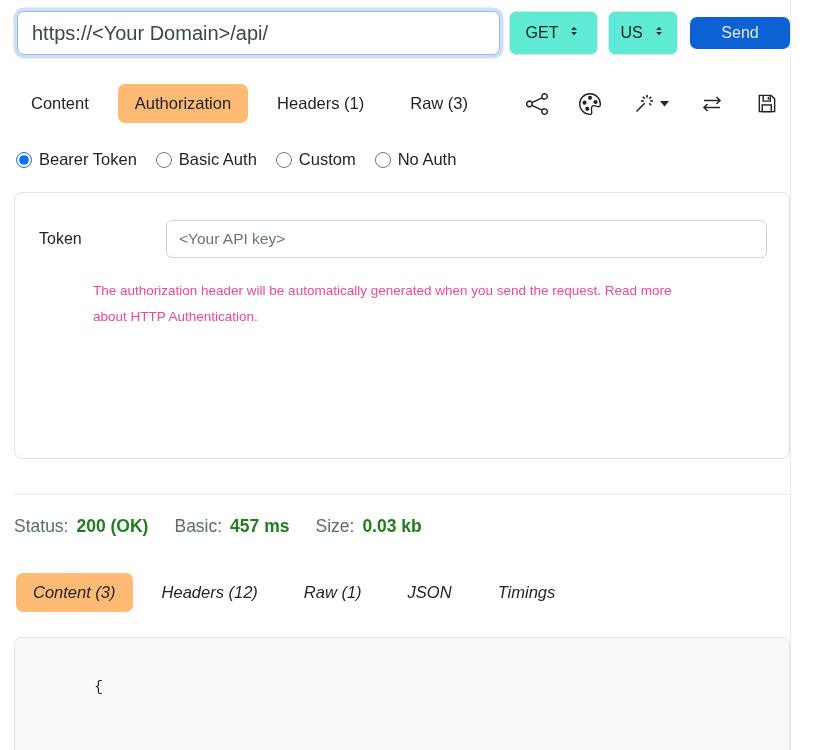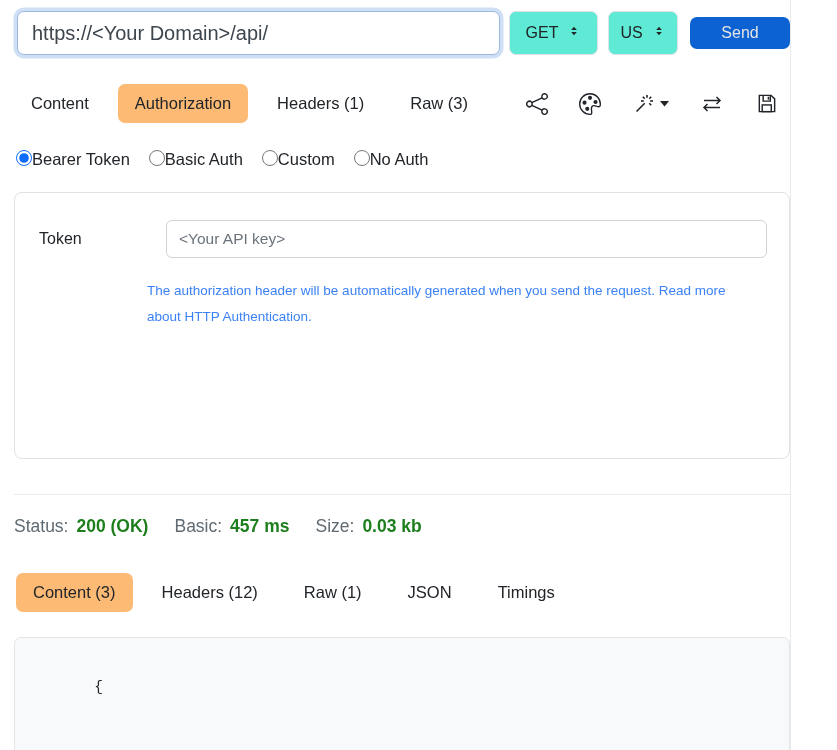--- a/index.html
+++ b/index.html
@@ -81,21 +81,21 @@
   .icon-toolbar { display: flex; align-items: center; gap: 31px; padding-right: 12px; }
   .icon-btn { display: inline-flex; align-items: center; cursor: pointer; gap: 4px; }
   .icon-btn svg { display: block; }
 
   
   .auth-row {
     margin-top: 27px;
     display: flex; align-items: center; gap: 19px;
     padding-left: 2px;
   }
-  .auth-option { display: flex; align-items: flex-start; cursor: pointer; }
+  .auth-option { display: flex; align-items: center; gap: 7px; cursor: pointer; }
   .auth-option input[type="radio"] {
     width: 16px; height: 16px; margin: 0;
     accent-color: #0d6efd;
     cursor: pointer;
   }
   .auth-option .auth-label { font-size: 16.5px; color: #212529; }
 
   
   .token-panel {
     margin-top: 23px;
@@ -115,46 +115,46 @@
     border: 1px solid #ced4da;
     border-radius: 6px;
     padding: 0 12px;
     font-family: "Liberation Sans", sans-serif;
     font-size: 15.5px;
     color: #6d28d9;
     outline: none;
   }
   .token-input::placeholder { color: #6a737b; opacity: 1; }
   .token-help {
-    margin: 20px 0 0 108px;
+    margin: 20px 0 0 54px;
     width: 588px;
     font-size: 13.5px;
     line-height: 1.9;
-    color: #3b82f6;
+    color: #ec4899;
   }
 
   
   .h-divider {
     margin-top: 35px;
     height: 1px;
     background: #e9ecef;
   }
 
   
   .status-bar {
     margin-top: 21px;
     display: flex; align-items: baseline;
     font-size: 17.5px;
   }
   .status-bar .lbl { color: #5f6a72; }
   .status-bar .val { color: #1e7e1e; font-weight: 700; margin-left: 8px; }
   .status-bar .group { margin-right: 26px; display: flex; align-items: baseline; }
 
   
-  .response-tabs-row { margin-top: 36px; display: flex; align-items: center; gap: 12px; padding-left: 2px; }
+  .response-tabs-row { margin-top: 36px; display: flex; align-items: center; gap: 12px; padding-left: 2px; font-style: italic; }
 
   
   .code-block {
     margin-top: 25px;
     height: 120px;
     background: #f8f9fa;
     border: 1px solid #e3e6e8;
     border-radius: 7px;
     padding: 12px 16px 0 27px;
     font-family: "Liberation Mono", "DejaVu Sans Mono", monospace;

